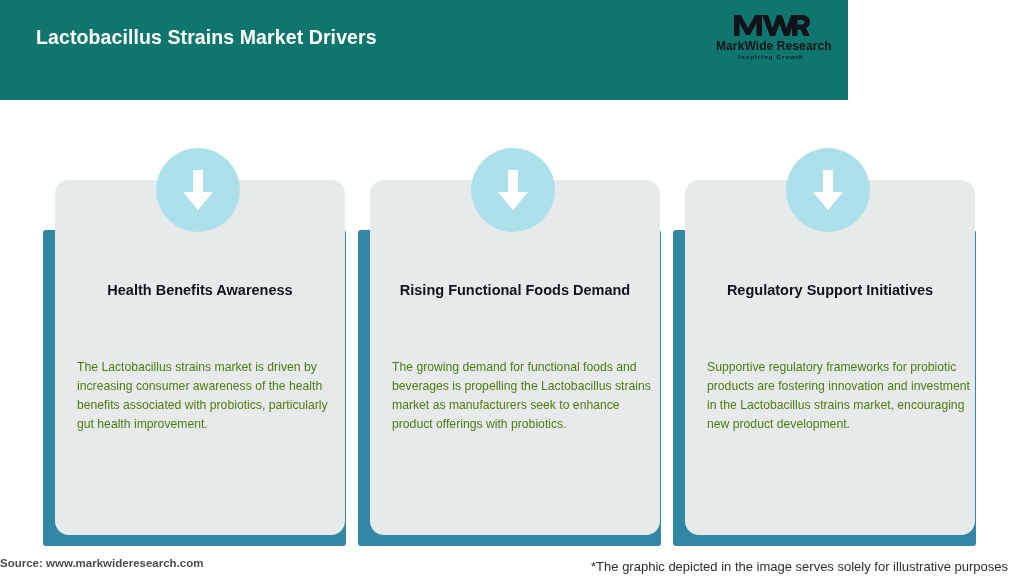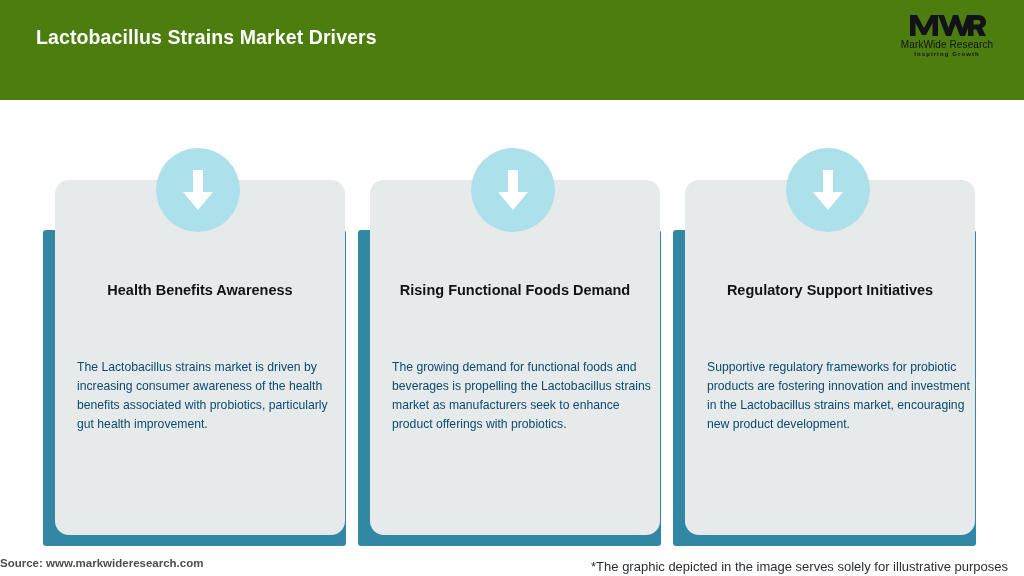--- a/index.html
+++ b/index.html
@@ -6,34 +6,34 @@
   html, body {
     width:1024px; height:576px;
     background:#ffffff;
     font-family:"Liberation Sans", sans-serif;
     overflow:hidden;
   }
   .page { position:relative; width:1024px; height:576px; background:#ffffff; }
 
   
   .header {
-    position:absolute; left:0; top:0; width:1024px; height:100px;
-    background:#4d7c0f;
+    position:absolute; left:0; top:0; width:848px; height:100px;
+    background:#0f766e;
   }
   .header-title {
     position:absolute; left:36px; top:26px;
     font-size:19.5px; font-weight:bold; color:#ffffff;
     letter-spacing:0.1px; white-space:nowrap;
   }
 
   
   .logo { position:absolute; right:22px; top:12px; width:110px; height:52px; }
   .logo-mark { display:block; margin:0 auto; }
   .logo-name {
-    text-align:center; font-size:10px; font-weight:normal; color:#111318;
+    text-align:center; font-size:12px; font-weight:bold; color:#111318;
     letter-spacing:0.1px; margin-top:1px; white-space:nowrap;
   }
   .logo-tag {
     text-align:center; font-size:6px; font-weight:bold; color:#111318;
     letter-spacing:1.1px; margin-top:1px; white-space:nowrap;
   }
 
   
   .cards { position:absolute; left:0; top:0; width:820px; height:576px; }
 
@@ -57,21 +57,21 @@
     background:#ace0ea;
     display:flex; align-items:center; justify-content:center;
   }
   .card-title {
     position:absolute; left:18px; top:100px; width:254px;
     text-align:center; font-size:14.5px; font-weight:bold;
     color:#111318; line-height:1.42;
   }
   .card-body {
     position:absolute; left:22px; top:178px; width:268px;
-    font-size:12.2px; color:#0c4a6e; line-height:1.56;
+    font-size:12.2px; color:#4d7c0f; line-height:1.56;
   }
 
   
   .source-note {
     position:absolute; left:0; top:557px; width:1024px; text-align:left;
     font-size:11.5px; font-weight:bold; color:#4d4d4d;
   }
   .disclaimer {
     position:absolute; right:16px; top:559px;
     font-size:13px; color:#2b2f33; white-space:nowrap;

